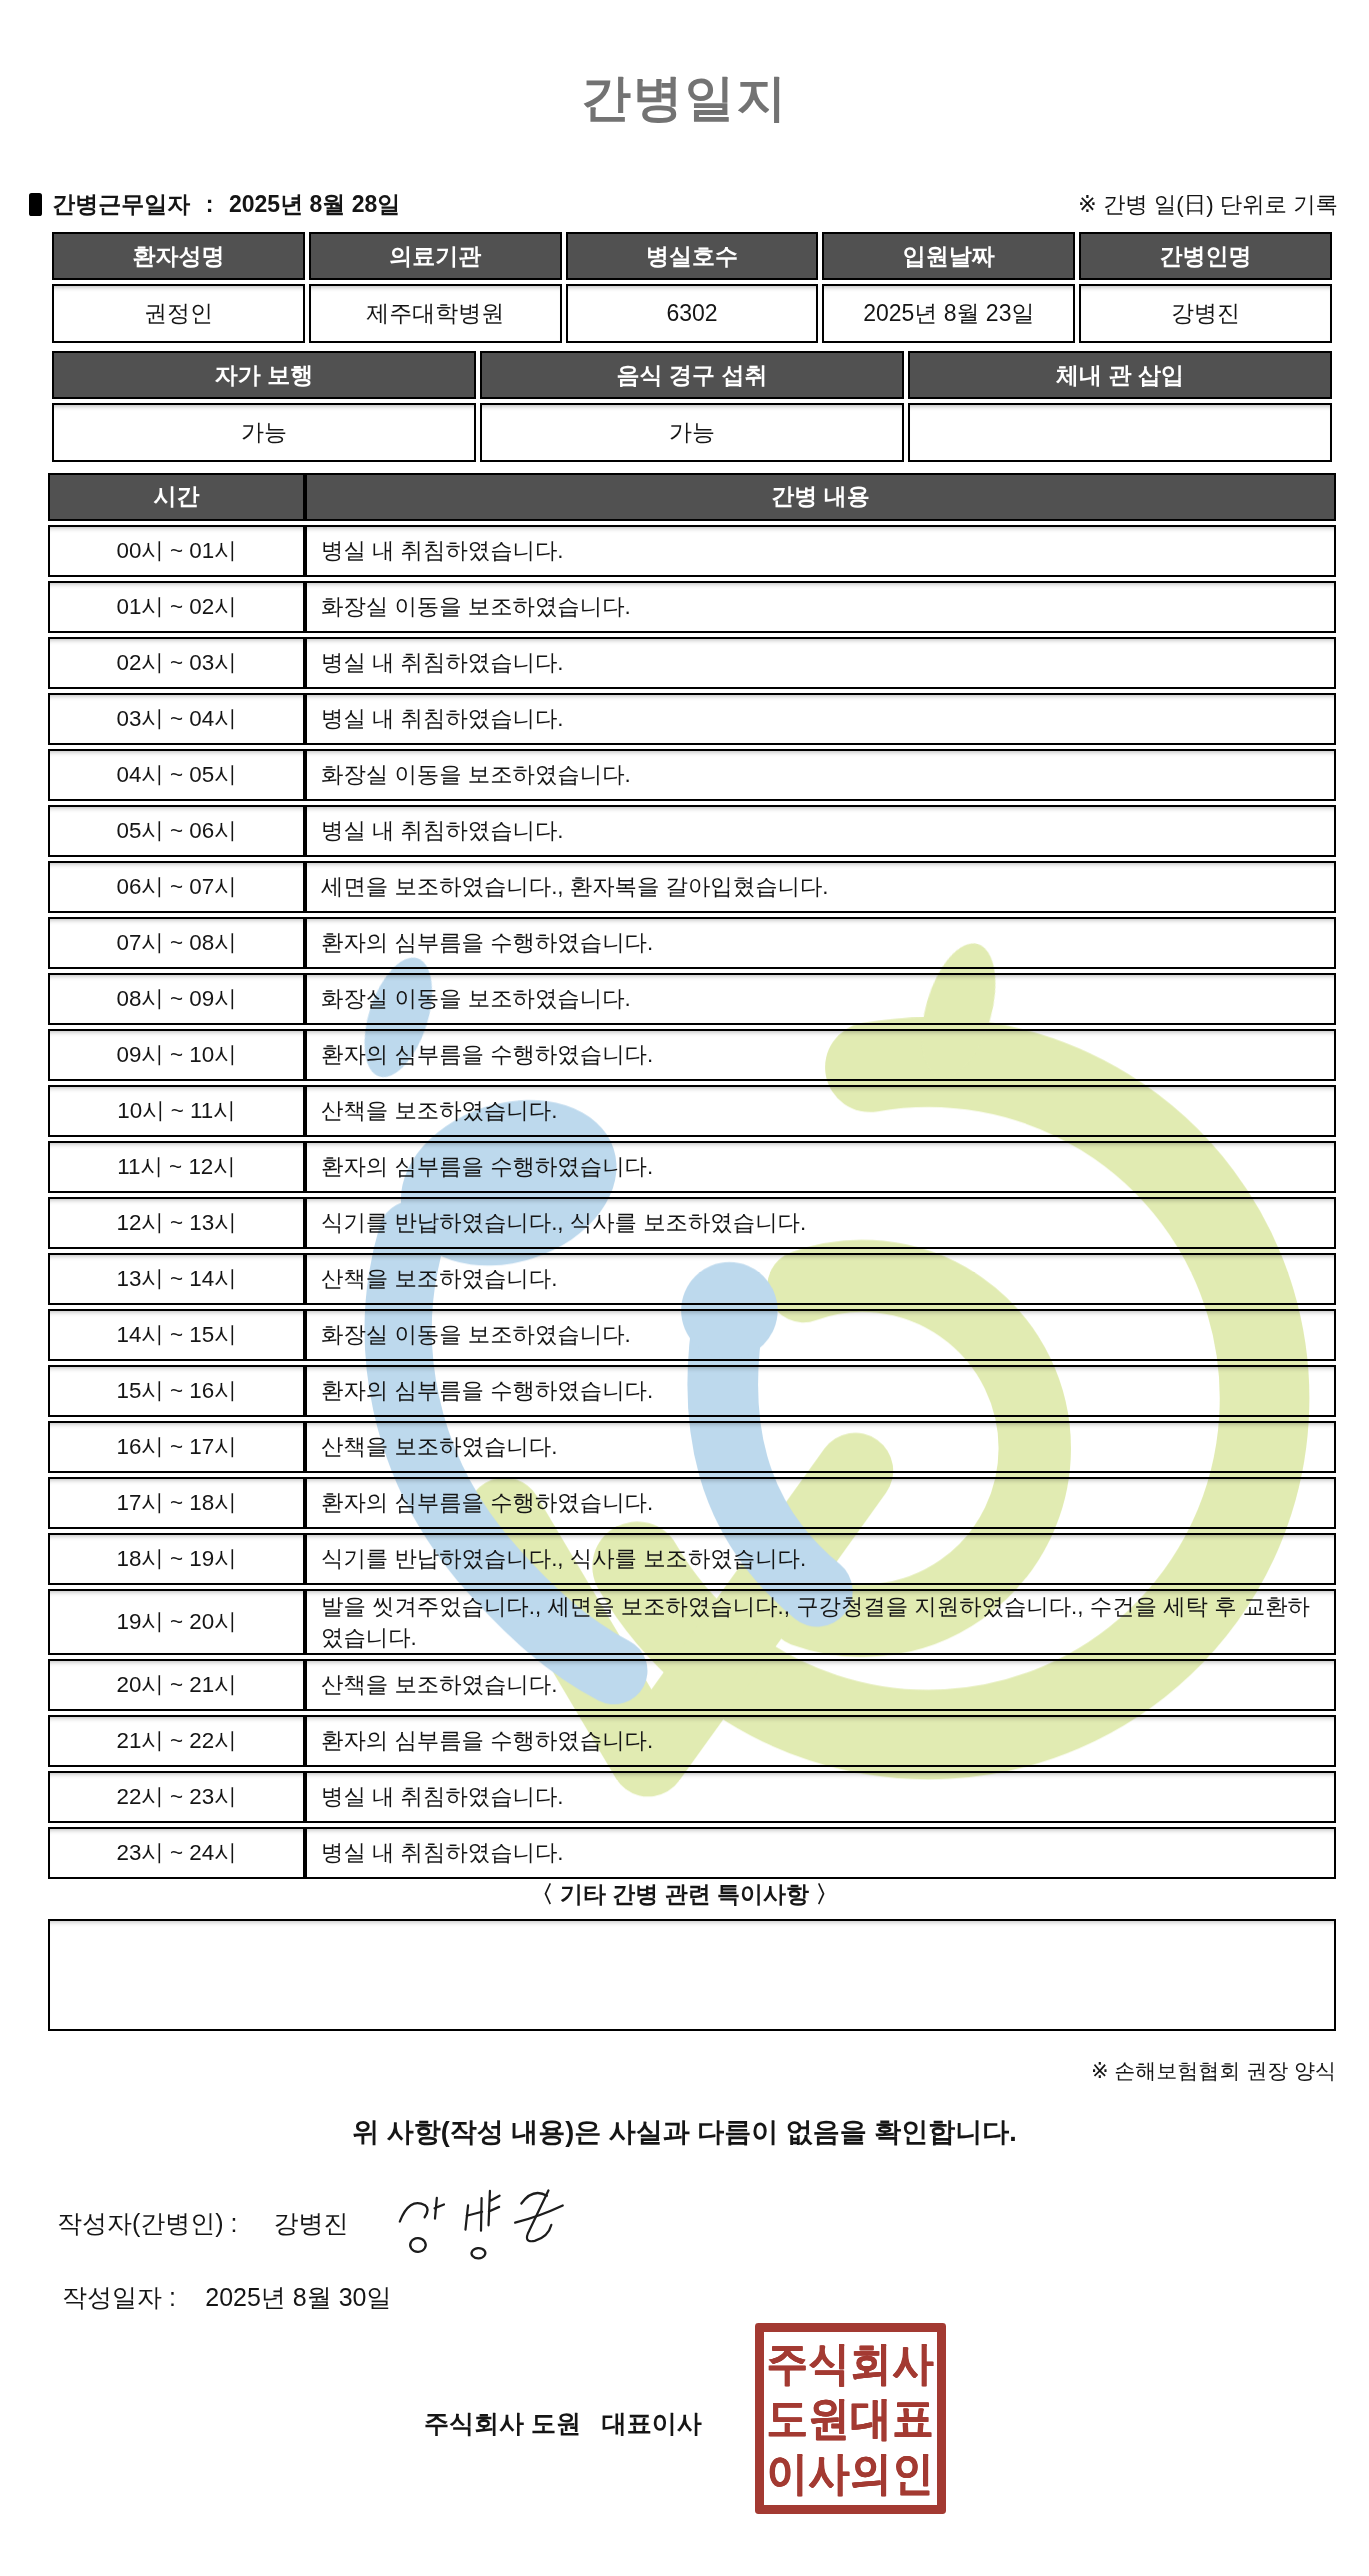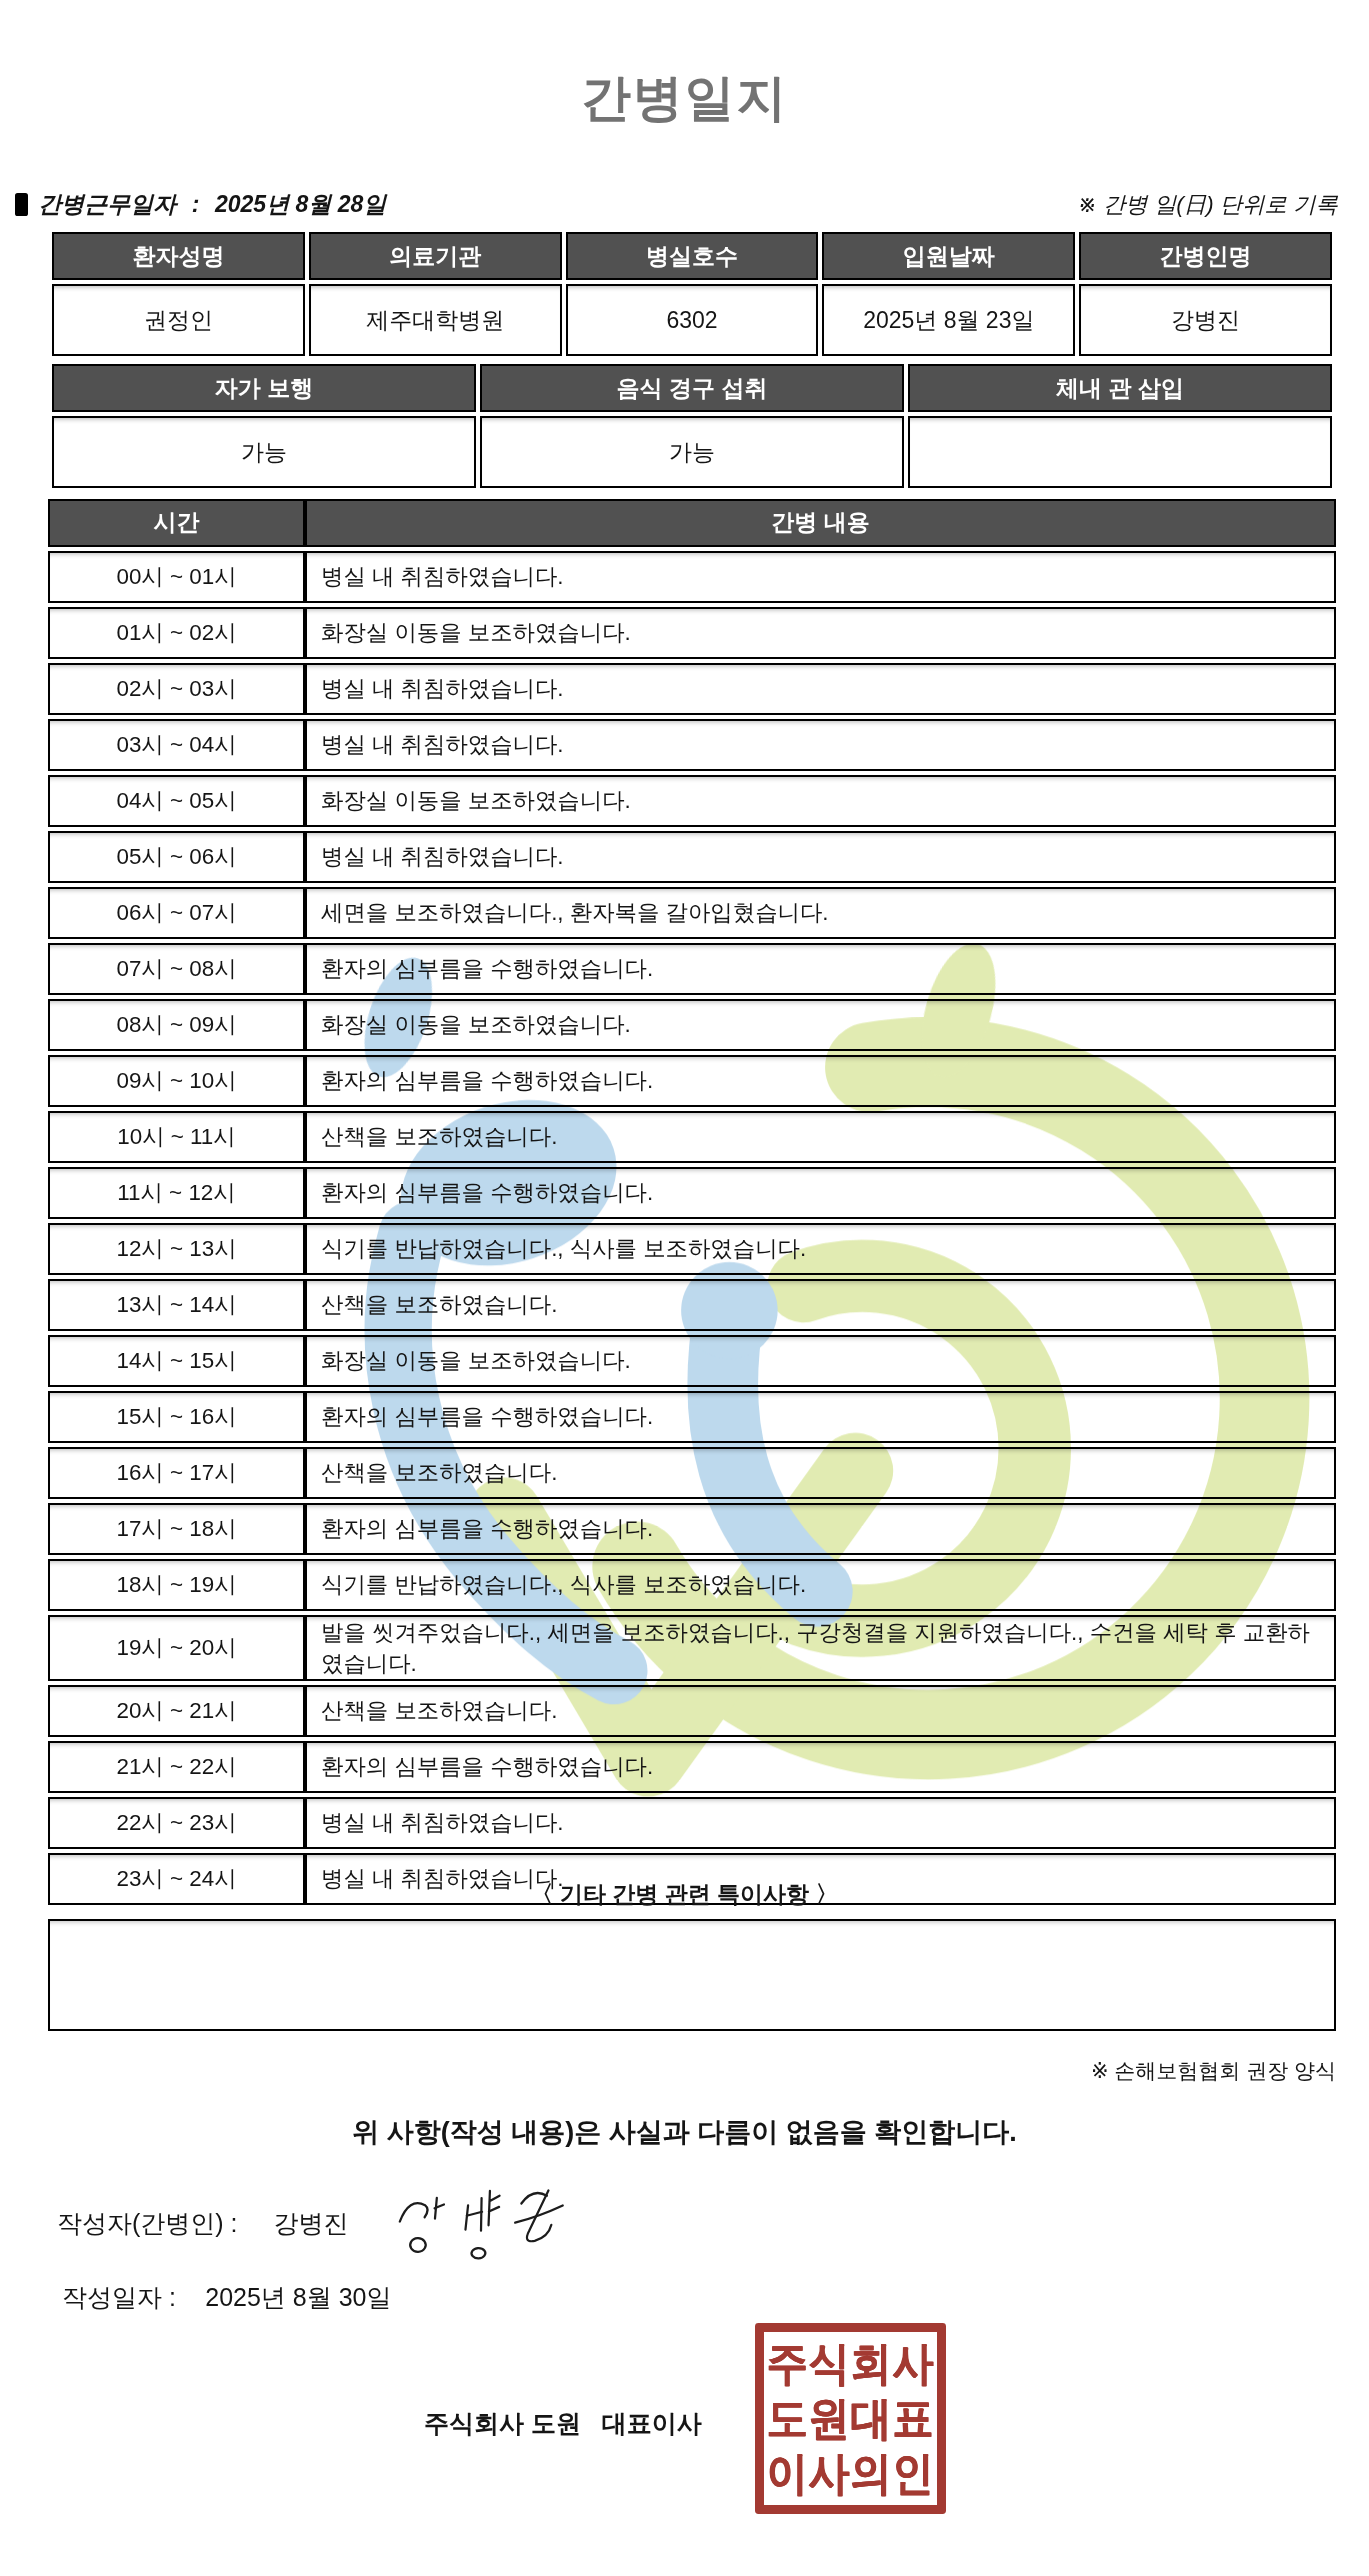--- a/index.html
+++ b/index.html
@@ -7,31 +7,31 @@
     --wm-green:#dce8a4; --wm-blue:#b1d2ea; --ink:#151515;
   }
   *{box-sizing:border-box; margin:0; padding:0;}
   body{background:#ffffff; font-family:"Liberation Sans","DejaVu Sans",sans-serif; color:var(--ink);}
   .page{position:relative; width:1369px; height:2576px; background:#ffffff; overflow:hidden;}
   .watermark{position:absolute; left:0; top:0; width:1369px; height:2576px; z-index:0; pointer-events:none;}
   .content{position:absolute; left:0; top:0; width:1369px; height:2576px; z-index:1;}
 
   .doc-title{padding-top:72px; text-align:center; font-size:50px; font-weight:900; letter-spacing:1.7px; line-height:1.05; color:#737373;}
 
-  .meta-row{display:flex; justify-content:space-between; margin:64px 31px 0 15px; font-size:23px;font-style:italic;}
+  .meta-row{display:flex; justify-content:space-between; margin:64px 31px 0 29px; font-size:23px;}
   .meta-left{display:flex; align-items:center; font-weight:700;}
   .meta-bullet{display:inline-block; width:13px; height:23px; background:#000; border-radius:2.6px; margin-right:10.3px;}
   .meta-sep{margin:0 15.5px; font-weight:700;}
   .meta-note{font-size:22.4px; font-weight:500;}
 
   .tables{margin:8.6px 33px 0 48px; width:1288px;}
   table{width:100%; table-layout:fixed;}
   .info-table{border-collapse:separate; border-spacing:4.3px;}
   .info-table th{height:48px; background:var(--header-bg); color:#fff; font-size:23px; font-weight:700; border:2.6px solid var(--border-c); text-align:center; vertical-align:middle;}
-  .info-table td{height:72px; background:transparent; font-size:23px; border:2.6px solid var(--border-c); text-align:center; vertical-align:middle; box-shadow:inset 0 5.2px 5.2px -4.3px rgba(0,0,0,.30);}
+  .info-table td{height:59px; background:transparent; font-size:23px; border:2.6px solid var(--border-c); text-align:center; vertical-align:middle; box-shadow:inset 0 5.2px 5.2px -4.3px rgba(0,0,0,.30);}
   .care-table{border-collapse:separate; border-spacing:0 4.3px; margin-top:2.6px;}
   .care-table th{height:48px; background:var(--header-bg); color:#fff; font-size:23px; font-weight:700; border:2.6px solid var(--border-c); text-align:center; vertical-align:middle;}
   .care-table td{height:52px; background:transparent; font-size:22.4px; border:2.6px solid var(--border-c); vertical-align:middle; box-shadow:inset 0 5.2px 5.2px -4.3px rgba(0,0,0,.28);}
   .care-table .col-time{width:257px;}
   .care-table td.time{text-align:center;}
   .care-table td.cont{text-align:left; padding-left:14px; padding-right:7px;}
 
   .notes-heading{position:absolute; left:0; top:1879px; width:100%; text-align:center; font-size:23px; font-weight:700;}
   .notes-box{position:absolute; left:48px; top:1919px; width:1288px; height:112px; border:2.6px solid var(--border-c); background:transparent; box-shadow:inset 0 5.2px 5.2px -4.3px rgba(0,0,0,.25); font-size:22.4px; padding:8.6px;}
   .form-note{position:absolute; right:33px; top:2057px; font-size:21px; font-weight:500; text-align:right;}

